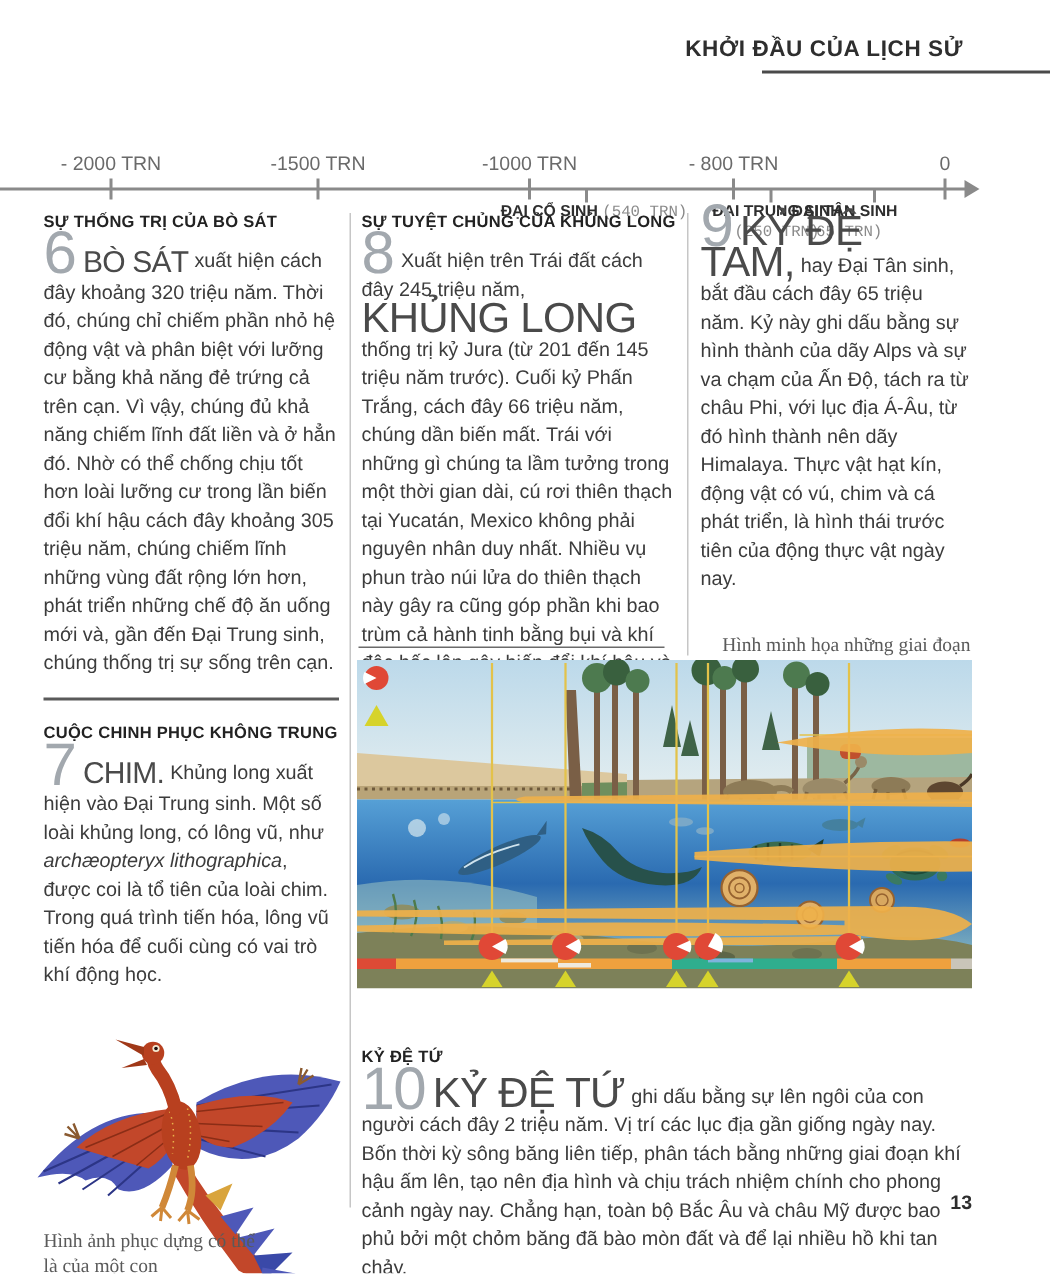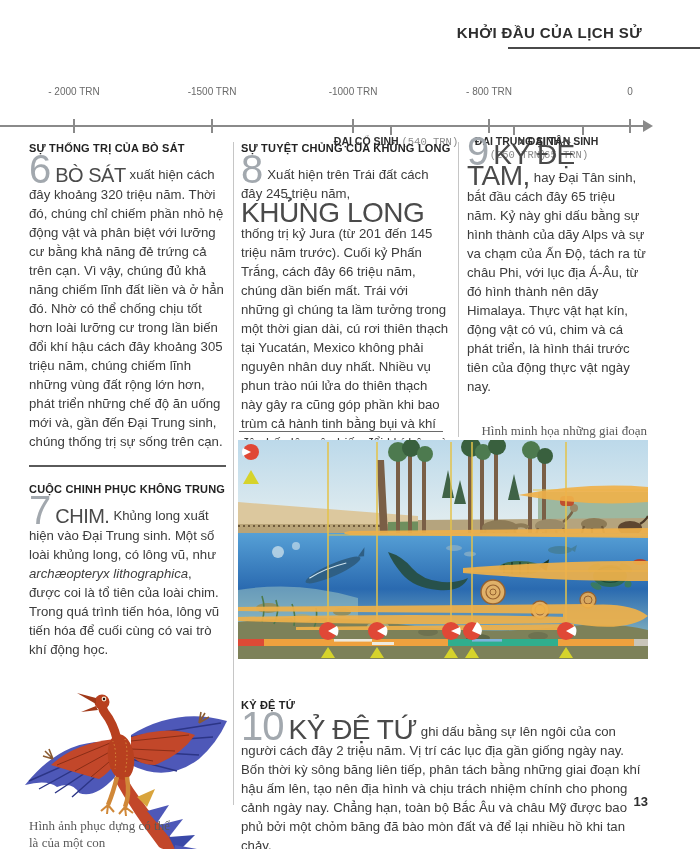--- a/index.html
+++ b/index.html
@@ -15,21 +15,21 @@
   }
   .header-rule { position:absolute; top:47px; left:508px; right:0; height:2px; background:#4a4a4a; }
 
   
   .timeline { position:absolute; left:0; top:85px; width:700px; height:75px; }
   .tl-line { position:absolute; left:0; top:40px; width:645px; height:2px; background:#8a8a8a; }
   .tl-arrow { position:absolute; left:643px; top:35px; width:0; height:0;
     border-left:10px solid #8a8a8a; border-top:6px solid transparent; border-bottom:6px solid transparent; }
   .tl-tick { position:absolute; top:34px; width:2px; height:14px; background:#8a8a8a; transform:translateX(-50%); }
   .tl-tick.minor { top:41px; height:9px; }
-  .tl-ticklabel { position:absolute; top:1px; transform:translateX(-50%); font-size:10px; color:#6a6a6a; white-space:nowrap; }
+  .tl-ticklabel { position:absolute; top:16px; transform:translateX(-50%); font-size:13px; color:#6a6a6a; white-space:nowrap; }
   .tl-event { position:absolute; top:50px; transform:translateX(-50%); text-align:center;
     font-size:10.5px; font-weight:bold; color:#2e2e2e; line-height:13px; white-space:nowrap; }
   .tl-event .detail { font-weight:normal; color:#8a8a8a;font-family:Liberation Mono, monospace; }
 
   
   .col { position:absolute; top:142px; }
   .col1 { left:29px;  width:197px; }
   .col2 { left:241px; width:208px; }
   .col3 { left:467px; width:180px; }
   .divider-v { position:absolute; width:1px; background:#c6c6c6; }

